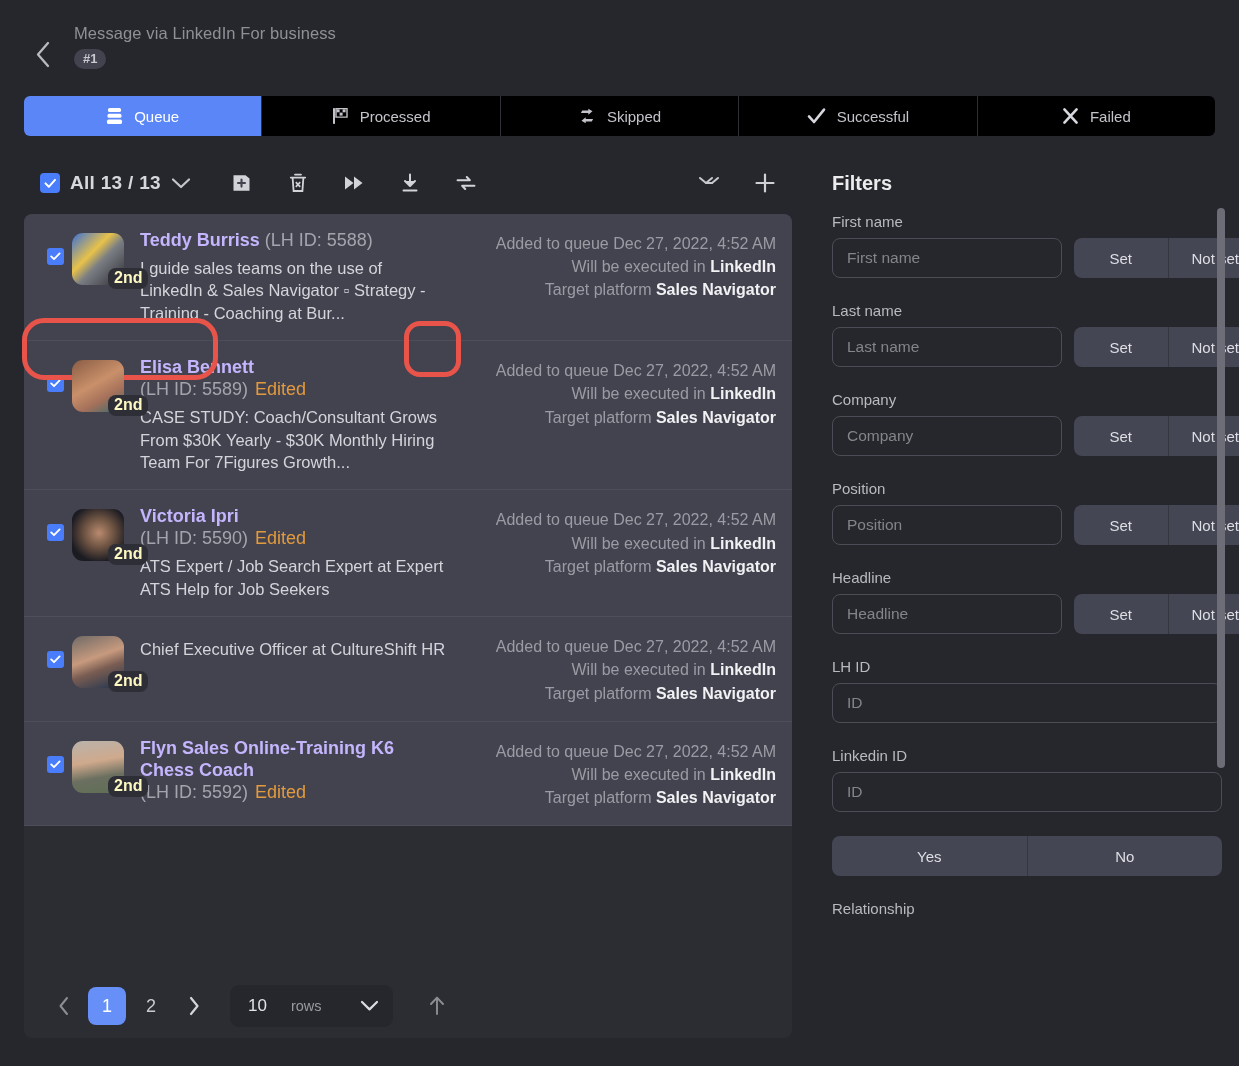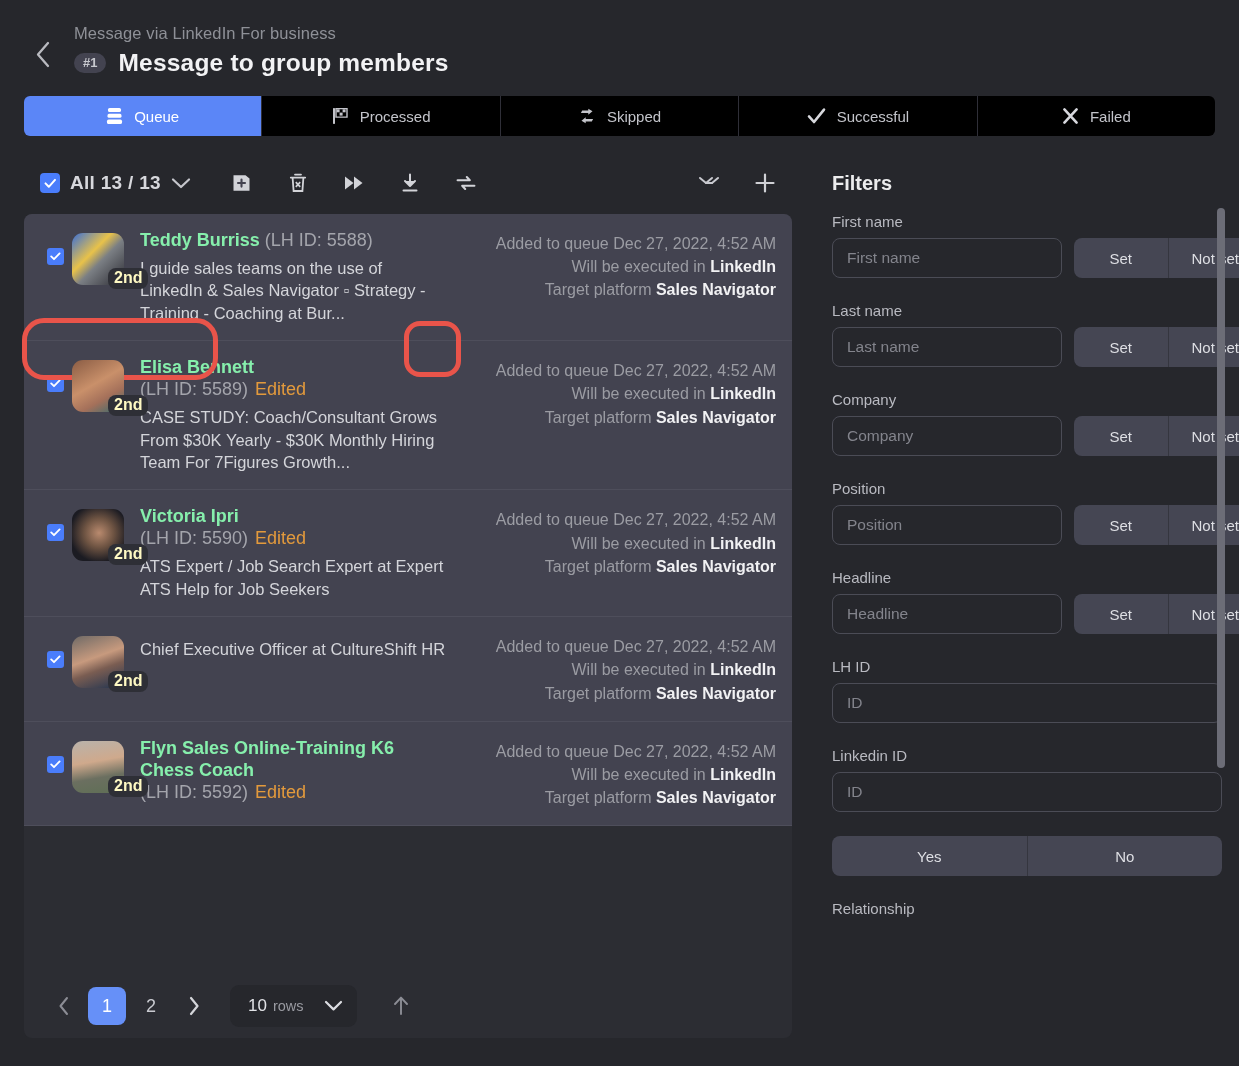--- a/index.html
+++ b/index.html
@@ -84,21 +84,21 @@
   .avatar {
     width: 52px; height: 52px; border-radius: 11px; overflow: hidden;
     display: block; position: relative;
   }
   .deg-badge {
     position: absolute; left: 36px; top: 38px; background: #2e2f36; color: #fef9c3;
     font-size: 16px; font-weight: bold; border-radius: 8px; padding: 2px 6px 3px; line-height: 1;
   }
   .row-main { flex: 1; min-width: 0; padding-right: 6px; }
   .name-line { font-size: 18px; line-height: 1.22; }
-  .pname { font-weight: bold; color: #86efac; }
+  .pname { font-weight: bold; color: #c4b5fd; }
   .lhid { color: #a4a5ac; font-weight: normal; }
   .edited { color: #e39a3c; font-weight: normal; margin-left: 7px; }
   .headline {
     margin-top: 5px; font-size: 16.5px; line-height: 1.36; color: #d4d5da;
   }
   .row-meta { width: 322px; flex: none; text-align: right; font-size: 16px; color: #9b9ca3; line-height: 1.45; padding-top: 2px; }
   .row-meta b { color: #f1f1f3; font-weight: bold; }
 
   
   .pager {
@@ -108,21 +108,21 @@
   }
   .pg-arrow { width: 36px; height: 36px; display: flex; align-items: center; justify-content: center; color: #8c8d95; cursor: pointer; }
   .pg-arrow.next { color: #d4d5da; }
   .pg-num {
     width: 38px; height: 38px; border-radius: 8px; display: flex; align-items: center;
     justify-content: center; font-size: 18px; color: #c9cad0; cursor: pointer;
   }
   .pg-num.active { background: #6690f8; color: #fff; font-weight: normal; }
   .rows-select {
     margin-left: 12px; background: #26272c; border-radius: 9px; height: 42px;
-    display: flex; align-items: center; gap: 12px; padding: 0 14px 0 18px; cursor: pointer;
+    display: flex; align-items: center; gap: 30px; padding: 0 14px 0 18px; cursor: pointer;
   }
   .rows-num { font-size: 17px; color: #e2e3e7; }
   .rows-word { font-size: 14.5px; color: #9a9ba2; margin-left: -6px; }
   .scroll-top { margin-left: 20px; width: 36px; height: 36px; display:flex; align-items:center; justify-content:center; color: #8c8d95; cursor: pointer; }
 
   
   .filters-title { font-size: 20px; font-weight: bold; color: #ececed; padding: 20px 0 0 10px; }
   .filters-scroll { margin-top: 18px; padding-left: 10px; width: 400px; }
   .f-group { margin-bottom: 24px; }
   .f-label { font-size: 15px; color: #b9bac1; margin-bottom: 8px; }
@@ -155,21 +155,20 @@
   <div class="header">
     <div class="back-btn">
       <svg width="17" height="27" viewBox="0 0 17 27" fill="none">
         <path d="M13 2L3 13.5L13 25" stroke="#b9bac0" stroke-width="2.3" stroke-linecap="round" stroke-linejoin="round"></path>
       </svg>
     </div>
     <div class="header-texts">
       <div class="breadcrumb">Message via LinkedIn For business</div>
       <div class="title-row">
         <span class="num-badge">#1</span>
-        <span class="page-title">Message to group members</span>
       </div>
     </div>
   </div>
 
   <div class="tabs">
     <div class="tab active">
       <span class="ticon">
         <svg width="17" height="18" viewBox="0 0 17 18" fill="#fff">
             <rect x="2" y="1" width="13" height="4" rx="1.6"></rect>
             <rect x="1.5" y="6.8" width="14" height="4" rx="1.6"></rect>

